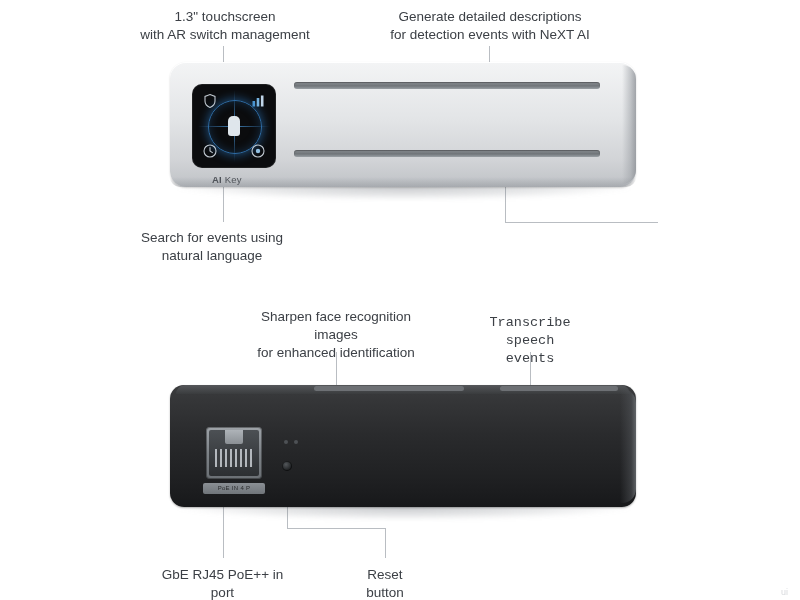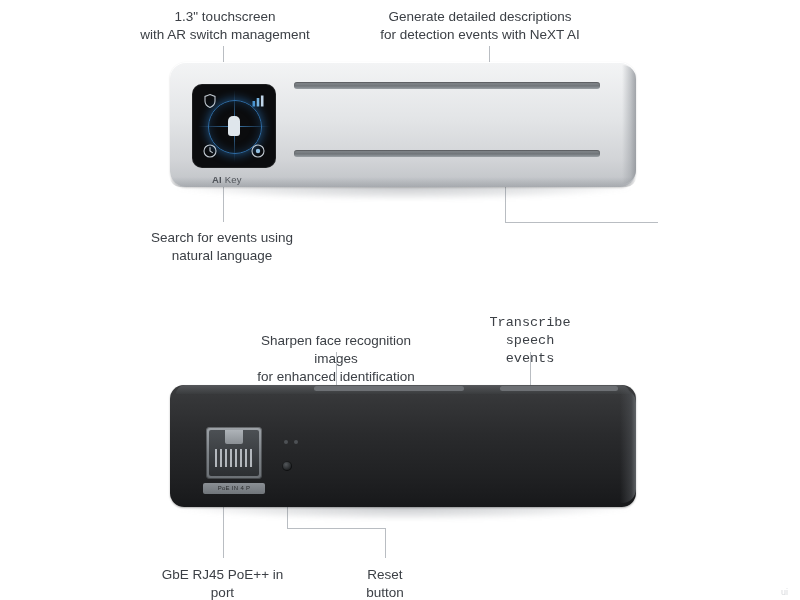--- a/index.html
+++ b/index.html
@@ -273,23 +273,23 @@
     color: #d8dadd;
   }
 </style>
 </head>
 <body>
 
 <div class="stage">
 
   <div class="callout" style="left:90px; top:8px; width:270px;">1.3" touchscreen
 with AR switch management</div>
-  <div class="callout" style="left:360px; top:8px; width:240px;">Generate detailed descriptions
+  <div class="callout" style="left:370px; top:8px; width:240px;">Generate detailed descriptions
 for detection events with NeXT AI</div>
-  <div class="callout" style="left:124px; top:229px; width:196px;">Search for events using
+  <div class="callout" style="left:114px; top:229px; width:196px;">Search for events using
 natural language</div>
 
   <div class="leader v" style="left:223px; top:46px; height:35px;"></div>
   <div class="leader v" style="left:489px; top:46px; height:30px;"></div>
   <div class="leader v" style="left:223px; top:176px; height:46px;"></div>
   <div class="leader v" style="left:505px; top:176px; height:46px;"></div>
   <div class="leader h" style="left:505px; top:222px; width:153px;"></div>
 
   <div class="front-shadow"></div>
   <div class="front-unit">
@@ -329,21 +329,21 @@
 
     <div class="brand">
       <b>AI</b>
       <span>Key</span>
     </div>
 
     <div class="vent vent-top"></div>
     <div class="vent vent-bottom"></div>
   </div>
 
-  <div class="callout" style="left:240px; top:332px; width:192px;">Sharpen face recognition images
+  <div class="callout" style="left:240px; top:308px; width:192px;">Sharpen face recognition images
 for enhanced identification</div>
   <div class="callout" style="left:470px; top:314px; width:120px;font-family:Liberation Mono, monospace;">Transcribe speech
 events</div>
   <div class="callout" style="left:150px; top:566px; width:145px;">GbE RJ45 PoE++ in
 port</div>
   <div class="callout" style="left:340px; top:566px; width:90px;">Reset
 button</div>
 
   <div class="leader v" style="left:336px; top:352px; height:34px;"></div>
   <div class="leader v" style="left:530px; top:352px; height:34px;"></div>

